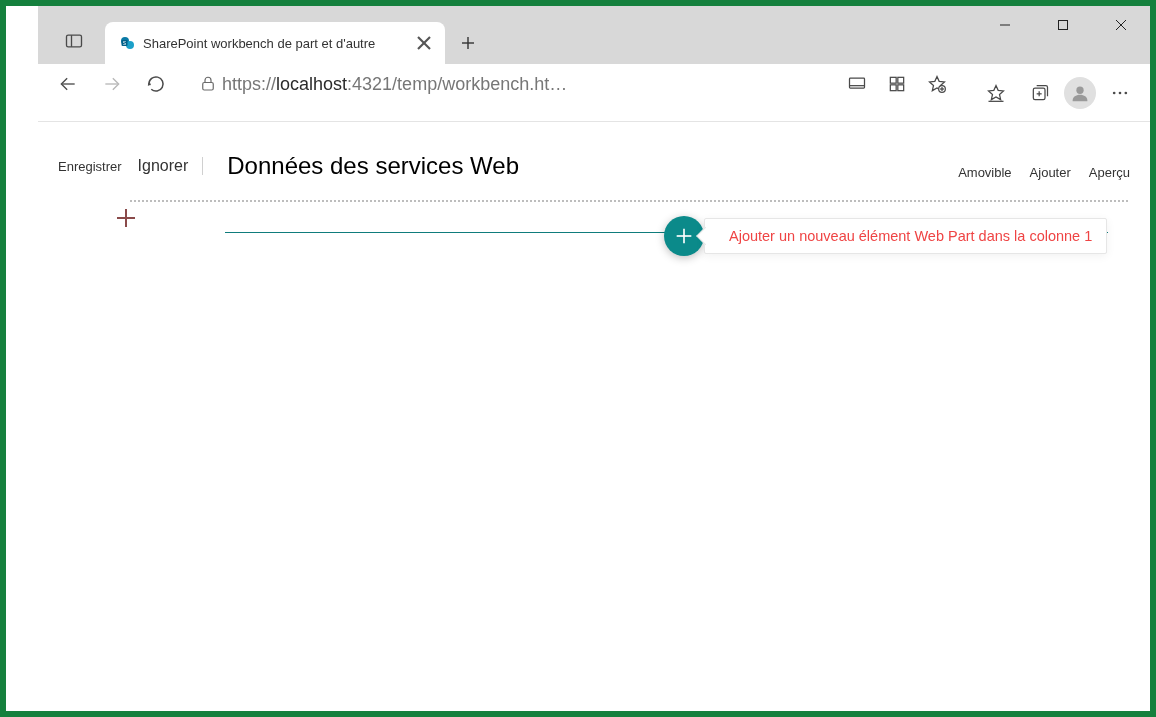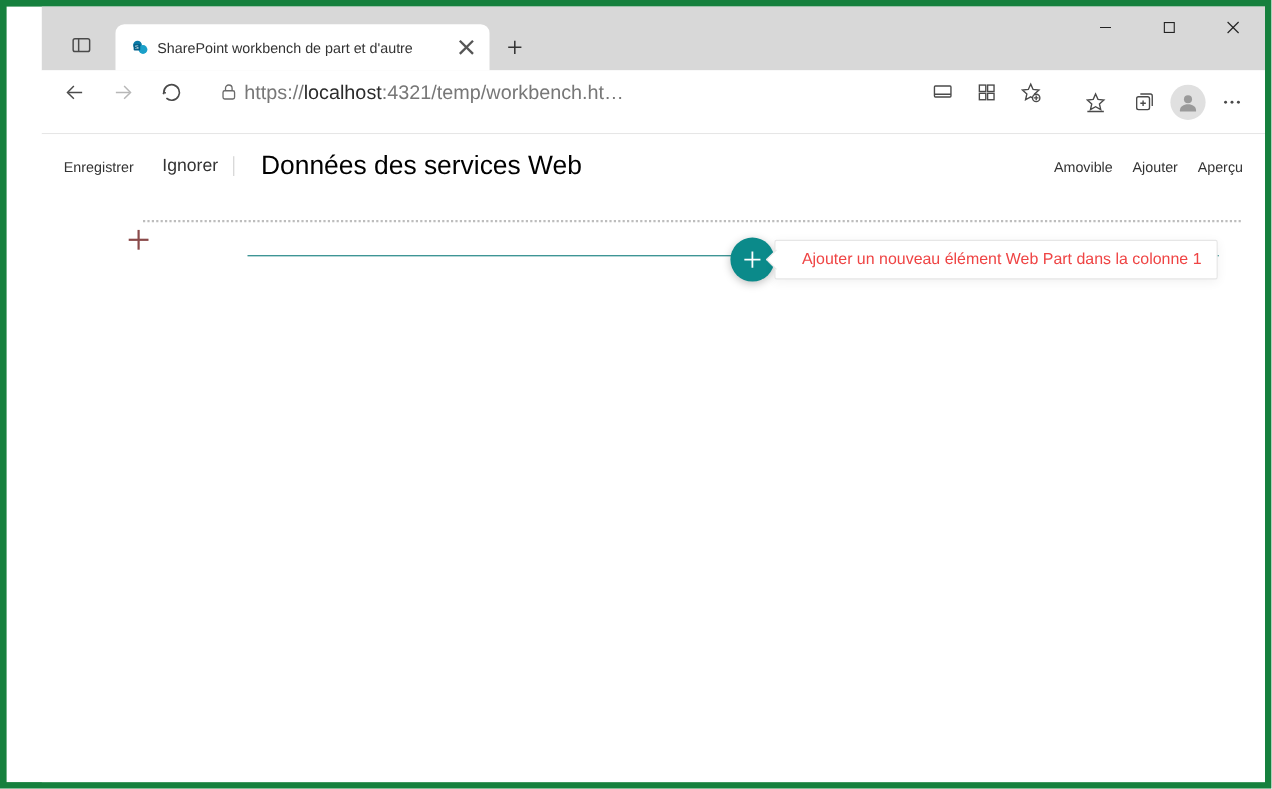--- a/index.html
+++ b/index.html
@@ -41,24 +41,24 @@
   .addr-text .host { color: #2b2b2b; }
   .addr-icons { display:flex; gap: 6px; padding: 0 4px; }
   .addr-icons .tb-btn { width:34px; height:34px; }
 
   .right-icons { display:flex; gap: 4px; align-items:center;}
   .avatar { width: 32px; height:32px; border-radius:50%; background:#e0e0e0; display:flex; align-items:center; justify-content:center; }
   .avatar svg { width: 22px; height:22px; color:#9a9a9a; }
 
   
   .page { flex:1; background:#fff; overflow:auto; }
-  .workbench-toolbar { display:flex; align-items:center; height: 58px; padding: 0 20px; font-size:16px; color:#333;}
+  .workbench-toolbar { display:flex; align-items:flex-end; height: 58px; padding: 0 20px; font-size:16px; color:#333;}
   .wb-left { display:flex; align-items:center; gap: 6px;}
   .wb-left .save { font-size: 13px; }
-  .wb-left .discard { font-size: 16px; margin-left: 20px;}
+  .wb-left .discard { font-size: 16px; margin-left: 10px;}
   .wb-left .divider { width:1px; height: 18px; background:#d0d0d0; margin: 0 8px 0 8px;}
   .wb-title { font-size: 24px; color:#000000; margin-left: 10px;}
   .wb-right { margin-left:auto; display:flex; gap: 18px; font-size:13px;}
   .wb-right span { cursor: default; }
 
   .canvas-area { position: relative; margin: 18px 22px 0 22px; }
   .section-plus { position:absolute; left: 50px; top: 4px; width: 32px; height:32px; display:flex; align-items:center; justify-content:center;}
   .section-plus::before, .section-plus::after { content:""; position:absolute; background:#8a4a4a; }
   .section-plus::before { width:18px; height:1.5px; }
   .section-plus::after  { height:18px; width:1.5px; }

